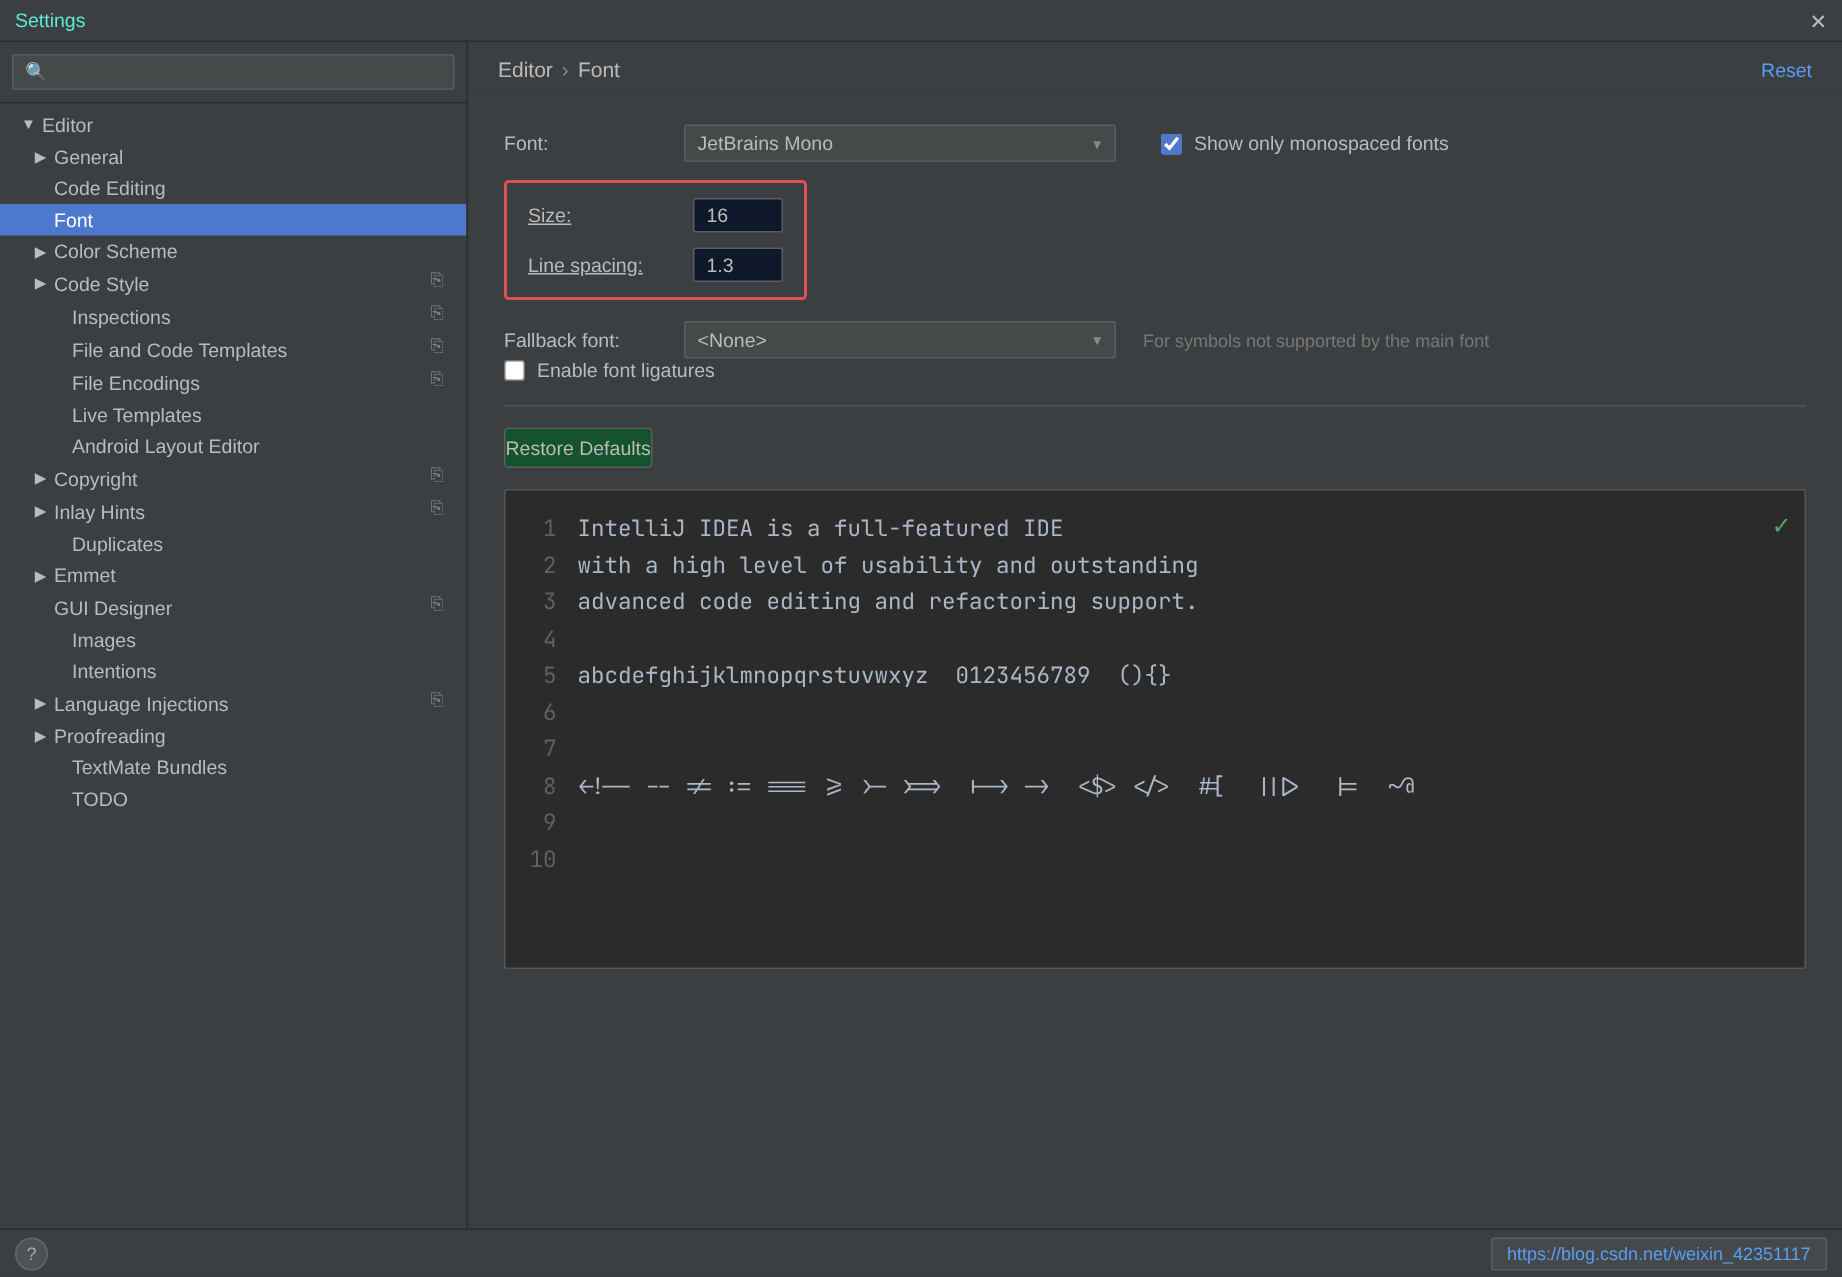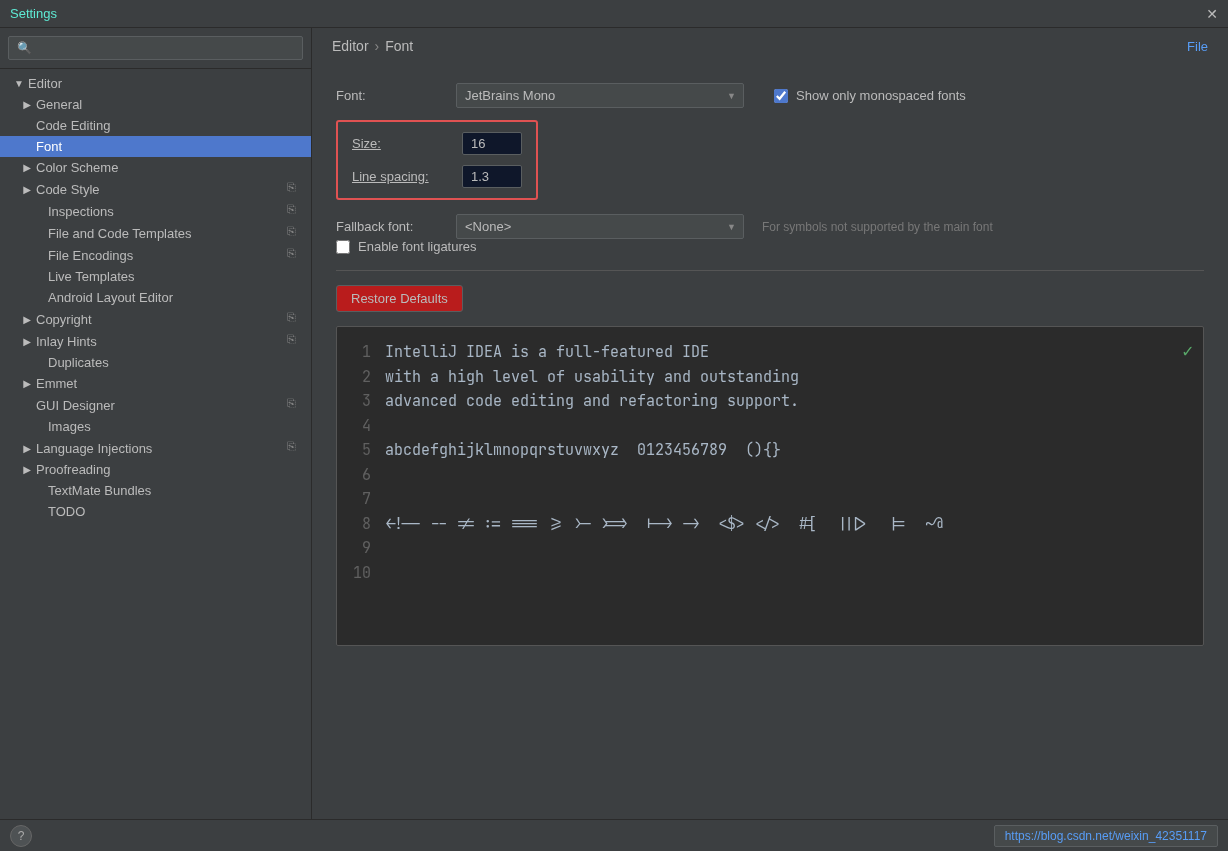--- a/index.html
+++ b/index.html
@@ -279,24 +279,24 @@
     }
 
     .divider {
       height: 1px;
       background: #555;
       margin: 0 0 14px 0;
     }
 
     
     .restore-btn {
-      background: #b91c1c;
+      background: #14532d;
       border: 1px solid #5a5e60;
       color: #bbbbbb;
-      padding: 5px 14px;
+      padding: 5px 0;
       font-size: 13px;
       border-radius: 3px;
       cursor: pointer;
       margin-bottom: 14px;
     }
 
     
     .preview-area {
       background: #2b2b2b;
       border: 1px solid #555;
@@ -472,20 +472,24 @@
         </div>
         <div class="nav-item indent-1">
           <span style="width: 16px; display: inline-block; flex-shrink: 0;"></span>
           <span>GUI Designer</span>
           <span class="icon-copy">⎘</span>
         </div>
         <div class="nav-item indent-2">
           <span style="width: 16px; display: inline-block; flex-shrink: 0;"></span>
           <span>Images</span>
         </div>
+        <div class="nav-item indent-2">
+          <span style="width: 16px; display: inline-block; flex-shrink: 0;"></span>
+          <span>Intentions</span>
+        </div>
         <div class="nav-item indent-1">
           <span class="arrow">▶</span>
           <span>Language Injections</span>
           <span class="icon-copy">⎘</span>
         </div>
         <div class="nav-item indent-1">
           <span class="arrow">▶</span>
           <span>Proofreading</span>
         </div>
         <div class="nav-item indent-2">
@@ -499,21 +503,21 @@
       </div>
   </div>
 
   <div class="content">
     <div class="content-header">
       <div class="breadcrumb">
         <span>Editor</span>
         <span class="sep">›</span>
         <span class="current">Font</span>
       </div>
-      <button class="reset-btn">File</button>
+      <button class="reset-btn">Reset</button>
     </div>
 
     <div class="content-body">
 
       
       <div class="form-row">
         <span class="form-label">Font:</span>
         <div class="select-wrapper">
           <select>
             <option>JetBrains Mono</option>

